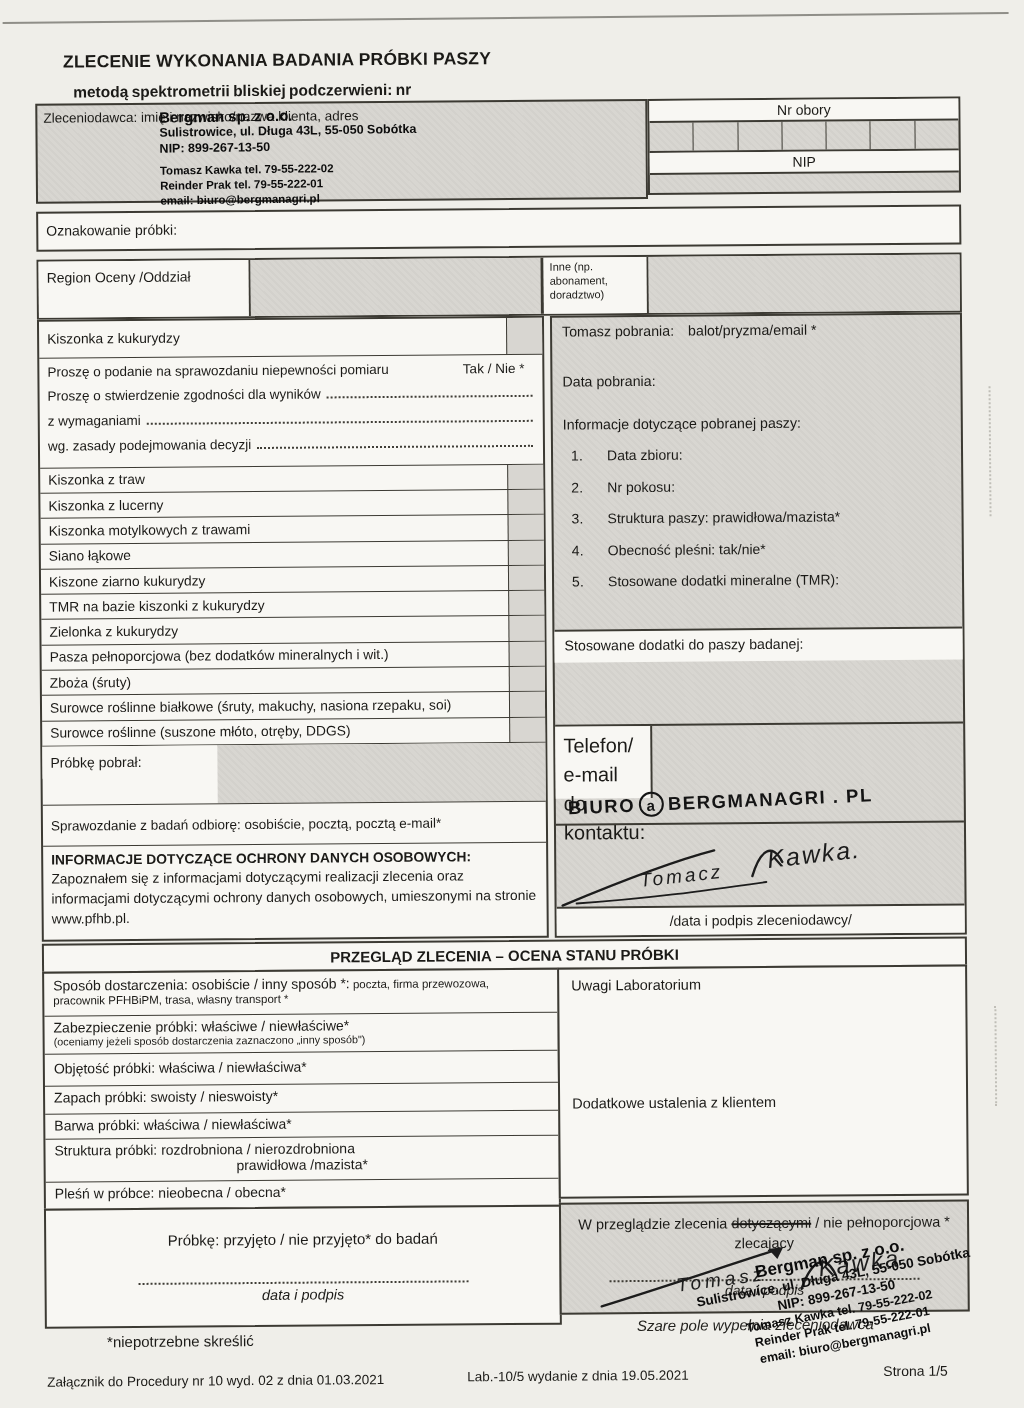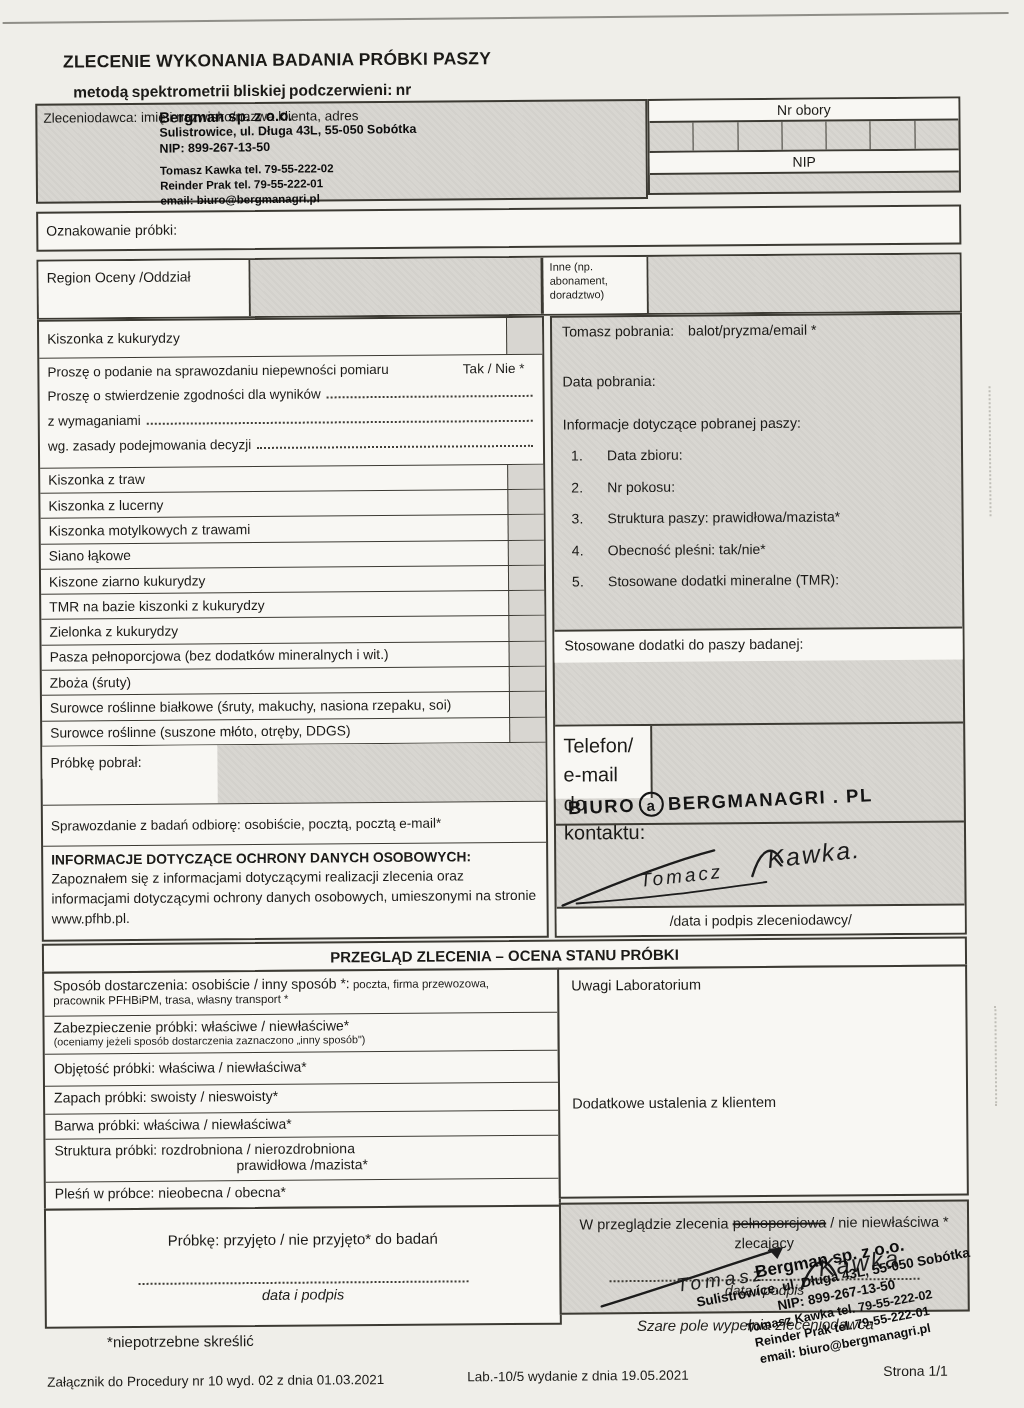--- a/index.html
+++ b/index.html
@@ -336,21 +336,21 @@
   </div>
 
   <div class="abs accept-box white bordered">
     <div class="accept-line">Próbkę: przyjęto / nie przyjęto* do badań</div>
     <div class="accept-dots"></div>
     <div class="accept-cap">data i podpis</div>
   </div>
 
   <div class="abs part-box shaded bordered">
     <div class="part-line">
-      <span>W przeglądzie zlecenia </span><span class="struck">pełnoporcjowa</span><span> / nie niewłaściwa *</span>
+      <span>W przeglądzie zlecenia </span><span class="struck">dotyczącymi</span><span> / nie pełnoporcjowa *</span>
     </div>
     <div class="part-role">zlecający</div>
     <div class="sig2-wrap">
       <svg width="360" height="85" viewBox="0 0 360 85">
         <path d="M10,74 C70,56 130,36 188,18" stroke="#1c1c1c" stroke-width="2.4" fill="none" stroke-linecap="round"></path>
         <path d="M192,16 l-15,2 9,10 z" fill="#1c1c1c"></path>
         <path d="M210,58 C220,30 234,22 244,44" stroke="#1c1c1c" stroke-width="2.4" fill="none" stroke-linecap="round"></path>
         <text class="hand" x="86" y="60" font-size="19" letter-spacing="4" transform="rotate(-7 86 60)">Tomasz</text>
         <text class="hand" x="228" y="46" font-size="24" letter-spacing="2" transform="rotate(-7 228 46)">Kawka</text>
       </svg>
@@ -367,15 +367,15 @@
     <div class="s-nip">NIP: 899-267-13-50</div>
     <div class="s-c">Tomasz Kawka tel. 79-55-222-02</div>
     <div class="s-c">Reinder Prak tel. 79-55-222-01</div>
     <div class="s-c">email: biuro@bergmanagri.pl</div>
   </div>
 
   <div class="abs footnote">*niepotrzebne skreślić</div>
 
   <div class="abs footer-l">Załącznik do Procedury nr 10 wyd. 02 z dnia 01.03.2021</div>
   <div class="abs footer-c">Lab.-10/5 wydanie z dnia 19.05.2021</div>
-  <div class="abs footer-r">Strona 1/1</div>
+  <div class="abs footer-r">Strona 1/5</div>
 
 </div>
 
 </body></html>

